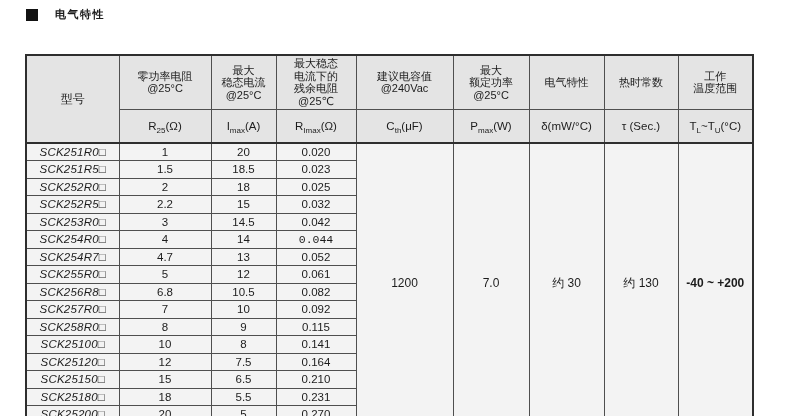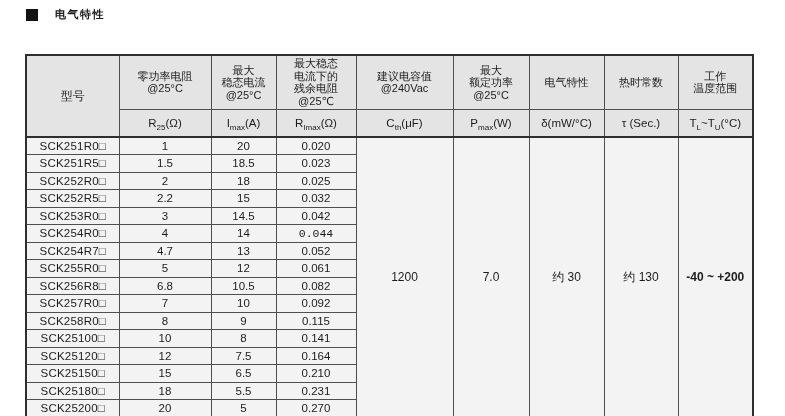--- a/index.html
+++ b/index.html
@@ -20,28 +20,28 @@
   }
   #spec th,#spec td{
     border:1px solid #4f4f4f;padding:0;text-align:center;
     overflow:hidden;white-space:nowrap;
   }
   thead th{
     background:var(--hdr-bg,#e4e4e4);
     font-weight:normal;font-size:11px;line-height:12.5px;vertical-align:middle;
   }
   .hrow1{height:54px;}
-  .hrow2{height:28px;}
+  .hrow2{height:34px;}
   .model-hdr{font-size:12px;margin-top:11px;}
   .sym{font-size:11.5px;}
   #spec sub{font-size:8px;line-height:0;}
   .hdr-bottom{border-bottom:2px solid #2e2e2e !important;}
   tbody tr{height:17.5px;}
   tbody td{background:var(--cell-bg,#f3f3f3);font-size:11.5px;}
-  .model-cell{letter-spacing:0.2px;}
+  .model-cell{letter-spacing:0.2px;font-style:italic;}
   .merged-cell{vertical-align:middle;font-size:12px;}
   .merged-temp{font-weight:bold;}
   tr.highlight td{border-top:2px solid var(--hl,#ee1111);border-bottom:2px solid var(--hl,#ee1111);}
   tr.highlight td:first-child{border-left:3px solid var(--hl,#ee1111);}
   tr.highlight td:last-child{border-right:2px solid var(--hl,#ee1111);font-family:Liberation Mono, monospace;}
 </style>
 </head>
 <body>
 
 <div id="screen">

